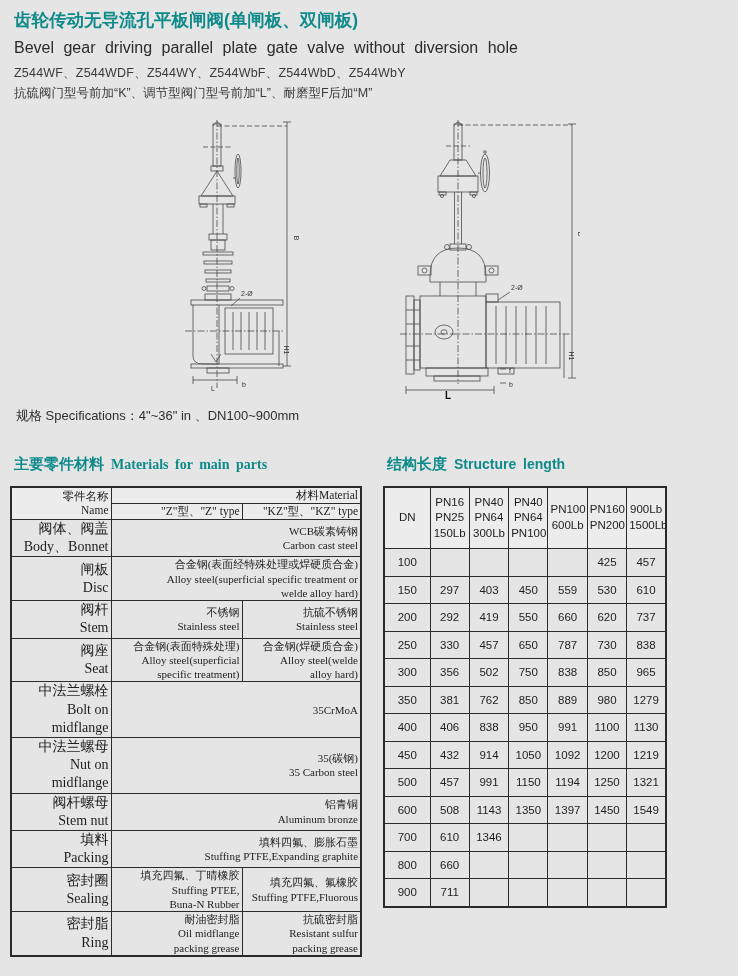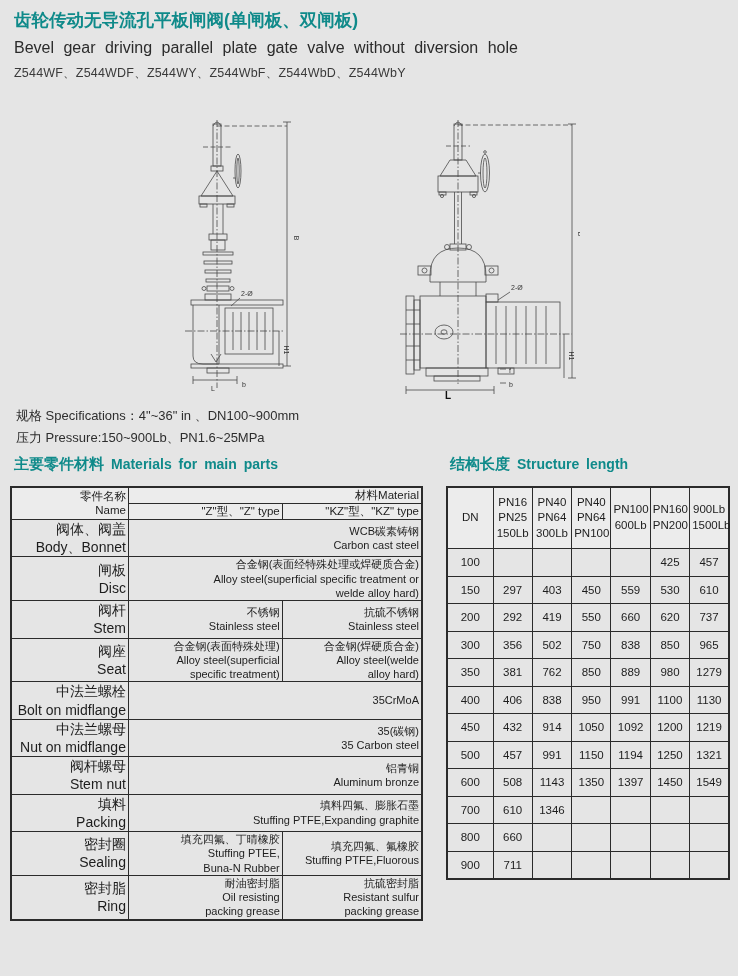--- a/index.html
+++ b/index.html
@@ -21,21 +21,21 @@
   .dash{stroke-dasharray:5 2.5;}
   .dashdot{stroke-dasharray:7 2 1.5 2;}
   .lbl{font-size:7px;fill:#333;stroke:none !important;font-family:"Liberation Sans",sans-serif;}
   .lbl-bold{font-size:10px;font-weight:bold;fill:#111;stroke:none !important;}
 
   
   .specs{position:absolute;top:405px;left:16px;font-size:13px;color:#2e2e2e;line-height:1.7;}
 
   
   .tables{position:absolute;top:455px;left:10px;width:722px;display:flex;gap:23px;align-items:flex-start;}
-  .col-materials{width:413px;flex:none;}
+  .col-materials{width:350px;flex:none;font-family:Liberation Serif, serif;}
   .col-structure{width:284px;flex:none;}
   h2.sec{margin:0 0 12px 4px;font-size:15px;color:var(--accent,#0f8a8a);font-weight:bold;}
   h2.sec .en{font-weight:bold;font-size:14px;margin-left:7px;word-spacing:3px;}
 
   table{border-collapse:collapse;table-layout:fixed;width:100%;}
   .materials{border:2px solid #2b2b2b;}
   .materials th,.materials td{border:1px solid #2b2b2b;text-align:right;vertical-align:middle;
      white-space:pre-line;font-size:11px;line-height:1.3;padding:0 2px;color:#1d1d1d;}
   .materials th{background:#ececec;font-weight:normal;font-size:11.5px;}
   .materials td.name{font-size:14px;}
@@ -48,20 +48,21 @@
 </style>
 </head>
 <body>
 
 <div class="page">
 
   <div class="header">
     <div class="title-cn">齿轮传动无导流孔平板闸阀(单闸板、双闸板)</div>
     <div class="title-en">Bevel gear driving parallel plate gate valve without diversion hole</div>
     <div class="models">Z544WF、Z544WDF、Z544WY、Z544WbF、Z544WbD、Z544WbY</div>
+    <div class="note">抗硫阀门型号前加“K”、调节型阀门型号前加“L”、耐磨型F后加“M”</div>
   </div>
 
   <svg class="drawing drawing-left" width="175" height="285" viewBox="0 0 175 285">
     <g class="ln">
       <line class="dashdot" x1="72" y1="4" x2="72" y2="272"></line>
       <line class="dash" x1="72" y1="10" x2="142" y2="10"></line>
       <rect x="68" y="8" width="8" height="42"></rect>
       <path d="M68 10 Q72 2 76 10"></path>
       <line class="dash" x1="58" y1="31" x2="86" y2="31"></line>
       <rect x="66" y="50" width="12" height="5"></rect>
@@ -178,21 +179,20 @@
     <text class="lbl" x="188" y="118" transform="rotate(90 188 118)" text-anchor="middle">B</text>
     <text class="lbl" x="179" y="240" transform="rotate(90 179 240)" text-anchor="middle">H1</text>
     <text class="lbl-bold" x="58" y="283" text-anchor="middle">L</text>
     <text class="lbl" x="119" y="257">f</text>
     <text class="lbl" x="119" y="271">b</text>
     <text class="lbl" x="121" y="174">2-Ø</text>
   </svg>
 
   <div class="specs">
     <div>规格 Specifications：4"~36" in 、DN100~900mm</div>
-    <div>压力 Pressure:150~900Lb、PN1.6~25MPa</div>
   </div>
 
   <div class="tables">
 
     <div class="col-materials">
       <h2 class="sec">
         <span class="cn">主要零件材料</span><span class="en">Materials for main parts</span>
       </h2>
       <table class="materials">
         <colgroup>
@@ -272,21 +272,21 @@
             <td>填充四氟、丁晴橡胶
 Stuffing PTEE,
 Buna-N Rubber</td>
             <td>填充四氟、氟橡胶
 Stuffing PTFE,Fluorous</td>
           </tr>
           <tr>
             <td class="name">密封脂
 Ring</td>
             <td>耐油密封脂
-Oil resisting
+Oil midflange
 packing grease</td>
             <td>抗硫密封脂
 Resistant sulfur
 packing grease</td>
           </tr>
         </tbody>
       </table>
     </div>
 
     <div class="col-structure">
@@ -345,20 +345,29 @@
           <tr>
             <td>200</td>
             <td>292</td>
             <td>419</td>
             <td>550</td>
             <td>660</td>
             <td>620</td>
             <td>737</td>
           </tr>
           <tr>
+            <td>250</td>
+            <td>330</td>
+            <td>457</td>
+            <td>650</td>
+            <td>787</td>
+            <td>730</td>
+            <td>838</td>
+          </tr>
+          <tr>
             <td>300</td>
             <td>356</td>
             <td>502</td>
             <td>750</td>
             <td>838</td>
             <td>850</td>
             <td>965</td>
           </tr>
           <tr>
             <td>350</td>

